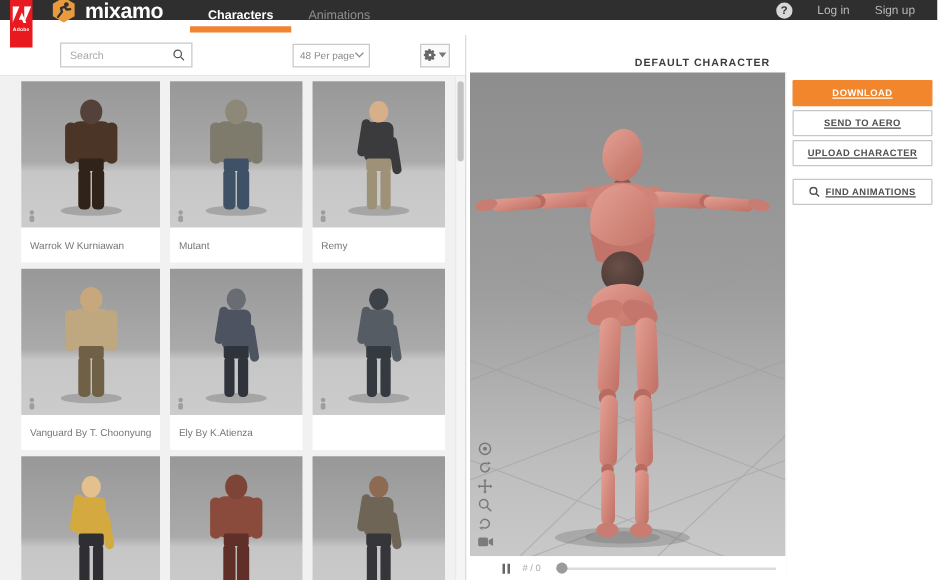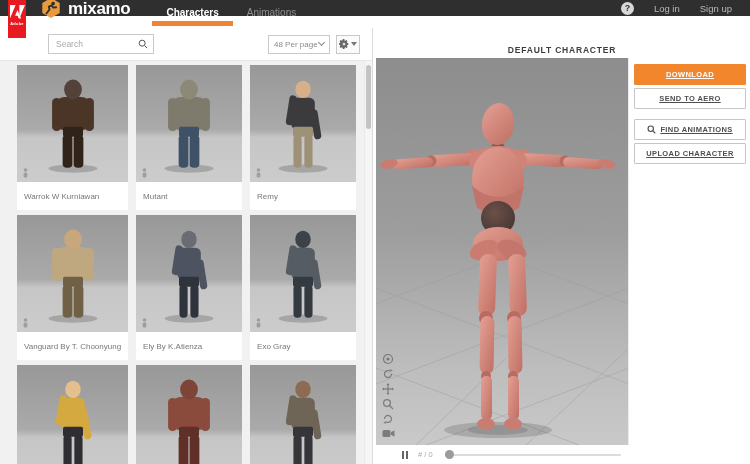--- a/index.html
+++ b/index.html
@@ -23,21 +23,21 @@
   .nav-tab.active .underline{position:absolute;left:0;right:0;bottom:-2px;height:5px;background:#ef8432;}
   .nav-right{margin-left:auto;display:flex;align-items:center;gap:20px;padding-right:18px;}
   .help-circle{width:13px;height:13px;border-radius:50%;background:#d8d8d8;color:#2f2f2f;
                font-size:9px;font-weight:bold;display:flex;align-items:center;justify-content:center;}
   .nav-link{color:#b9b9b9;font-size:9.5px;cursor:pointer;}
 
   
   .left-panel{position:absolute;left:0;top:28px;width:373px;height:436px;background:#f1f1f1;
               border-right:1px solid #dcdcdc;}
   .toolbar{height:33px;background:#fff;border-bottom:1px solid #e6e6e6;display:flex;align-items:center;
-           padding-left:48px;padding-right:12px;}
+           padding-left:48px;padding-right:12px;gap:34px;}
   .search-wrap{width:106px;height:20px;border:1px solid #c9c9c9;background:#fff;display:flex;align-items:center;padding:0 5px;}
   .search-wrap input{border:0;outline:0;flex:1;min-width:0;font-size:8.5px;color:#555;
                      font-family:"Liberation Sans",sans-serif;background:transparent;}
   .search-wrap input::placeholder{color:#a9a9a9;}
   .perpage{margin-left:auto;width:62px;height:19px;border:1px solid #c9c9c9;background:#fff;
            display:flex;align-items:center;justify-content:space-between;padding:0 5px;font-size:8px;color:#8a8a8a;cursor:pointer;}
   .chev{width:5px;height:5px;border-right:1px solid #8a8a8a;border-bottom:1px solid #8a8a8a;
         transform:rotate(45deg);margin-top:-3px;}
   .gear-btn{margin-left:6px;width:24px;height:19px;border:1px solid #c9c9c9;background:#fafafa;
             display:flex;align-items:center;justify-content:center;gap:2px;font-size:10px;color:#666;cursor:pointer;}
@@ -262,21 +262,20 @@
             <rect class="fp fp-hips" x="39" y="58" width="22" height="11" rx="2"></rect>
             <rect class="fp fp-legL" x="39.5" y="67" width="9" height="36" rx="4"></rect>
             <rect class="fp fp-legR" x="51.5" y="67" width="9" height="36" rx="4"></rect>
             <ellipse class="fp fp-head" cx="50" cy="17" rx="8.5" ry="9.5"></ellipse>
           </svg>
           <svg class="mini-person" width="7" height="10" viewBox="0 0 7 10">
             <circle cx="3.5" cy="2" r="1.8" fill="#8f8f8f"></circle>
               <rect x="1.6" y="4.4" width="3.8" height="5.2" rx="1.5" fill="#8f8f8f"></rect>
           </svg>
         </div>
-        <div class="card-label">Exo Gray</div>
       </div>
 
       <div class="card slim" style="--skin: #e3c08e; --body: #d4a93f; --legs: #2e2e33;">
         <div class="thumb">
           <svg class="fig" width="92" height="100" viewBox="0 0 100 110">
             <ellipse cx="50" cy="104" rx="27" ry="4.5" fill="rgba(0,0,0,.18)"></ellipse>
             <rect class="fp fp-armL" x="28" y="28" width="8" height="33" rx="4" transform="rotate(9 32 30)"></rect>
             <rect class="fp fp-armR" x="64" y="28" width="8" height="33" rx="4" transform="rotate(-9 68 30)"></rect>
             <rect class="fp fp-torso" x="37" y="26" width="26" height="35" rx="6"></rect>
             <rect class="fp fp-hips" x="39" y="58" width="22" height="11" rx="2"></rect>
@@ -454,30 +453,30 @@
     </div>
   </div>
 
   <div class="sidebar">
     <div class="action-btn primary">
       <span>DOWNLOAD</span>
     </div>
     <div class="action-btn">
       <span>SEND TO AERO</span>
     </div>
+    <div class="action-btn">
+      <span>UPLOAD CHARACTER</span>
+    </div>
     <div class="action-btn group-gap">
       <svg width="9" height="9" viewBox="0 0 12 12">
         <circle cx="5" cy="5" r="3.6" fill="none" stroke="#4f4f4f" stroke-width="1.5"></circle>
         <line x1="7.8" y1="7.8" x2="11" y2="11" stroke="#4f4f4f" stroke-width="1.5"></line>
       </svg>
       <span>FIND ANIMATIONS</span>
     </div>
-    <div class="action-btn">
-      <span>UPLOAD CHARACTER</span>
-    </div>
   </div>
 
   <div class="playback">
     <div class="pause">
         <span></span>
         <span></span>
       </div>
     <div class="frame-label"># / 0</div>
     <div class="slider">
       <div class="track"></div>

